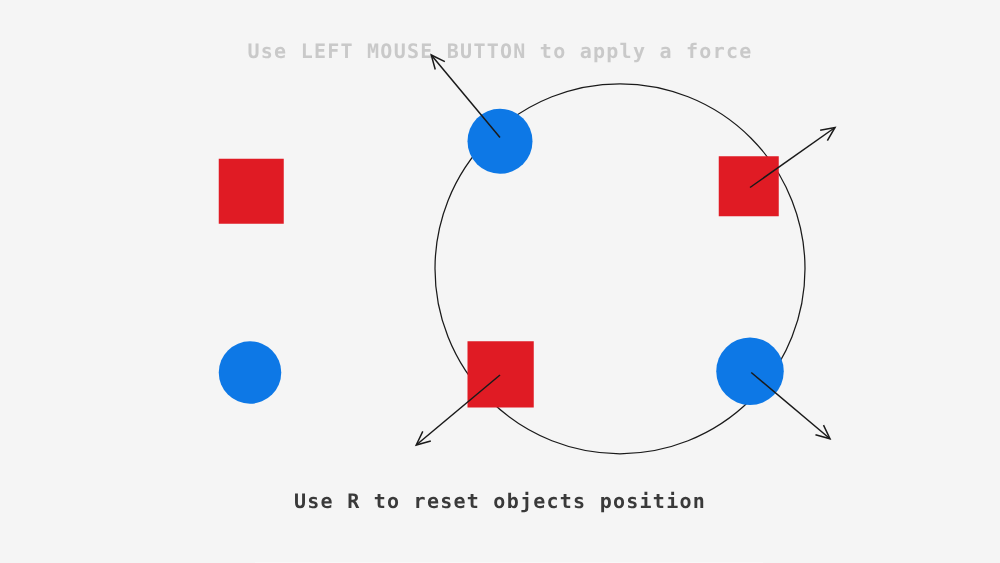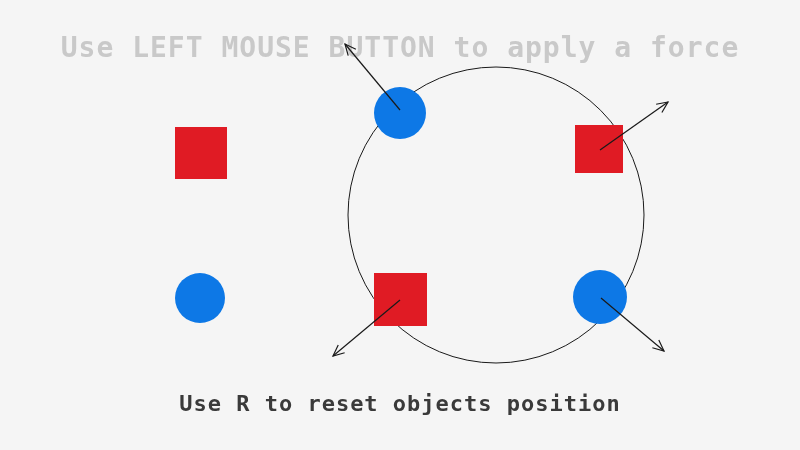--- a/index.html
+++ b/index.html
@@ -21,25 +21,25 @@
     position: absolute;
     left: 0;
     width: 800px;
     text-align: center;
     font-weight: bold;
     letter-spacing: 1px;
     user-select: none;
   }
   .instruction.top {
     top: 31px;
-    font-size: 28px;
+    font-size: 16px;
   }
   .instruction.bottom {
     top: 391px;
-    font-size: 22px;
+    font-size: 16px;
   }
   svg.scene {
     position: absolute;
     left: 0;
     top: 0;
     display: block;
   }
 </style>
 </head>
 <body>

